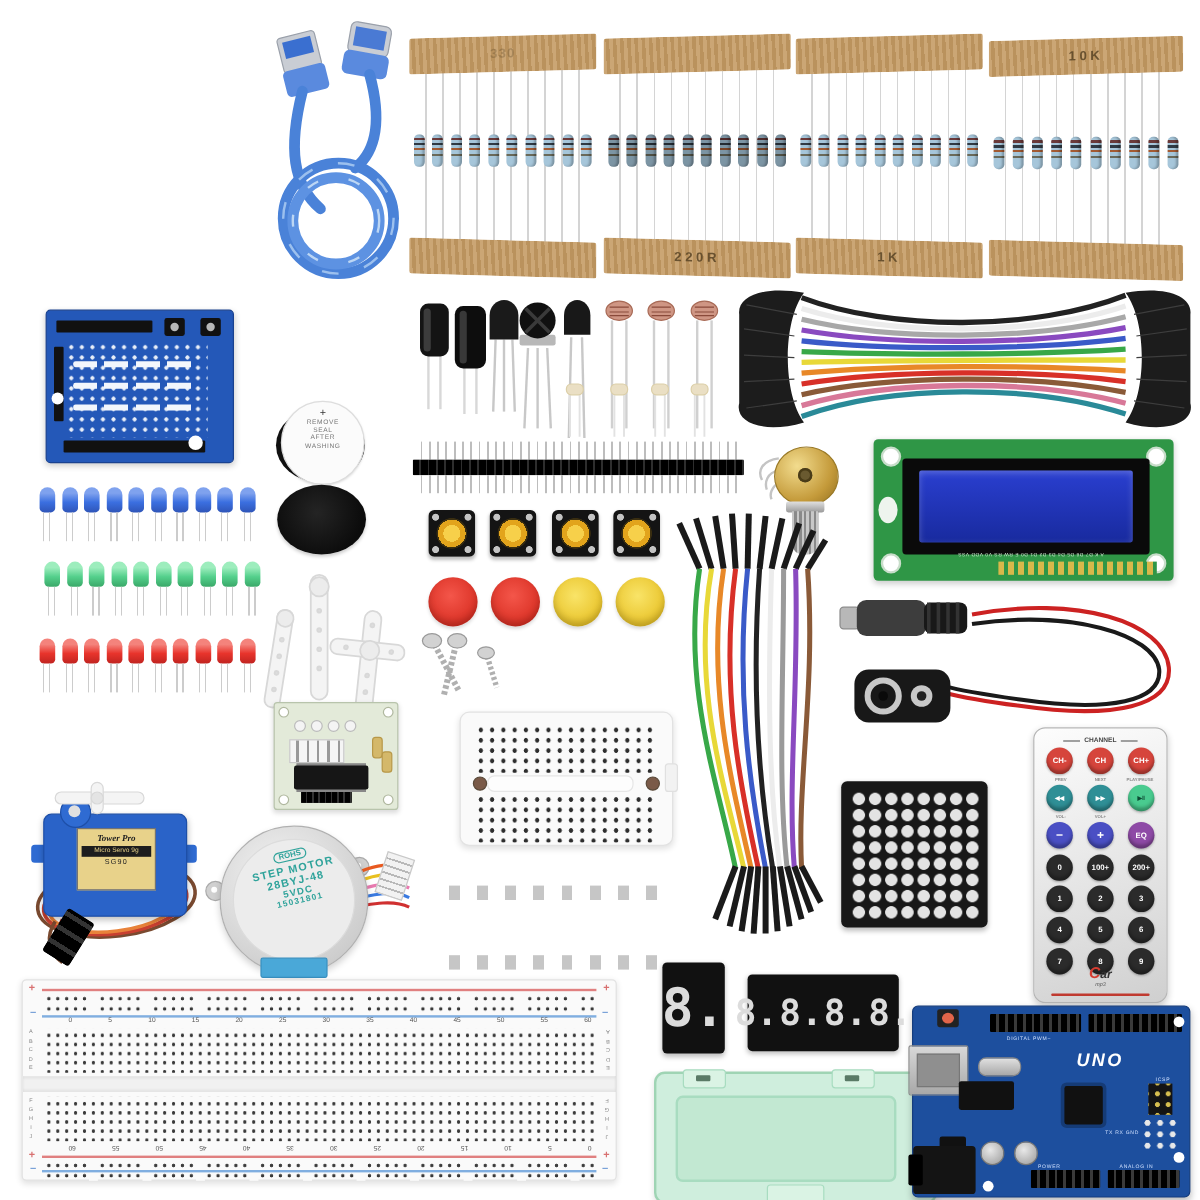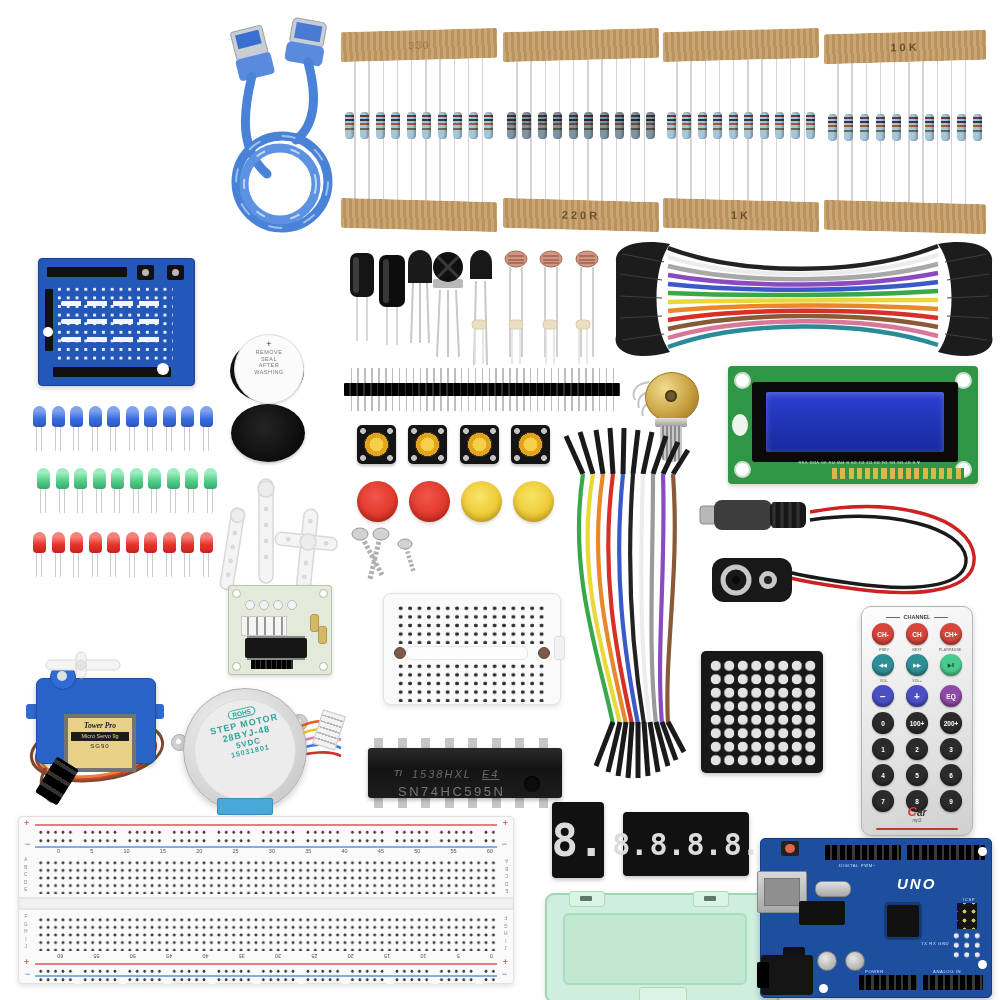--- a/index.html
+++ b/index.html
@@ -161,22 +161,22 @@
   .pot-washer{position:absolute;left:22px;top:50px;width:32px;height:9px;background:linear-gradient(180deg,#e0e0e0,#9a9a9a);border-radius:2px;}
   .pot-shaft{position:absolute;left:27px;top:58px;width:22px;height:36px;border-radius:0 0 9px 9px;
     background:repeating-linear-gradient(90deg,#c8c8c8 0 2px,#8a8a8a 2px 4px);}
 
   
   .servo-body{position:absolute;left:14px;top:26px;width:118px;height:84px;background:#2a63c8;border:1px solid #1d4fa8;
     border-radius:7px;box-shadow:0 2px 5px rgba(0,0,0,.25);}
   .servo-flange{position:absolute;left:4px;top:52px;width:138px;height:15px;background:#2f6bd2;border-radius:3px;}
   .servo-gear{position:absolute;left:28px;top:12px;width:24px;height:24px;border-radius:50%;background:#2f6bd2;border:1px solid #1d4fa8;}
   .servo-gear::after{content:"";position:absolute;left:6px;top:6px;width:10px;height:10px;border-radius:50%;background:#e0e0e0;}
-  .servo-label{position:absolute;left:42px;top:38px;width:64px;height:50px;background:#e8d28a;border:4px solid #737373;
-    text-align:center;overflow:hidden;margin-top:24px;}
+  .servo-label{position:absolute;left:42px;top:38px;width:64px;height:50px;background:#e8d28a;border:1px solid #737373;
+    text-align:center;overflow:hidden;}
   .sl1{font-size:7.5px;font-weight:bold;color:#222;font-style:italic;display:block;margin-top:3px;
     font-family:"Liberation Serif",serif;}
   .sl-band{display:block;background:#1d1d1d;color:#e8d28a;font-size:5.5px;line-height:7px;margin:2px 3px;padding:1px 0;}
   .sl4{font-size:6px;color:#222;display:block;letter-spacing:1px;}
   .servo-conn{position:absolute;left:22px;top:108px;width:26px;height:42px;background:#1a1a1a;border-radius:3px;
     transform:rotate(32deg);background-image:repeating-linear-gradient(0deg,#000 0 9px,#333 9px 13px);}
 
   
   .step-ear{position:absolute;width:15px;height:15px;border-radius:50%;background:#d0d0d0;border:1px solid #aaa;}
   .step-ear::after{content:"";position:absolute;left:4px;top:4px;width:5px;height:5px;border-radius:50%;background:#fff;}
@@ -850,26 +850,20 @@
         <span class="stl" style="font-size:7px">15031801</span>
       </div>
     </div>
     <div class="step-tab"></div>
     <div class="step-conn"></div>
   </div>
 
   <div class="c ic595" style="left:368px;top:736px">
     <div class="ic-pins" style="top:2px"></div>
     <div class="ic-pins" style="top:60px"></div>
-    <div class="ic-body">
-      <span class="ic-logo">TI</span>
-      <span class="ic-t1"><span>1538HXL</span><span class="ic-e4">E4</span></span>
-      <span class="ic-t2">SN74HC595N</span>
-      <span class="ic-dot"></span>
-    </div>
   </div>
 
   <div class="c seg" style="left:552px;top:802px;width:52px;height:76px;font-size:44px">
     <span>8.</span>
   </div>
   <div class="c seg" style="left:623px;top:812px;width:126px;height:64px;font-size:30px;gap:1px">
     <span>8.</span>
   <span>8.</span>
       <span>8.</span>
       <span>8.</span>

